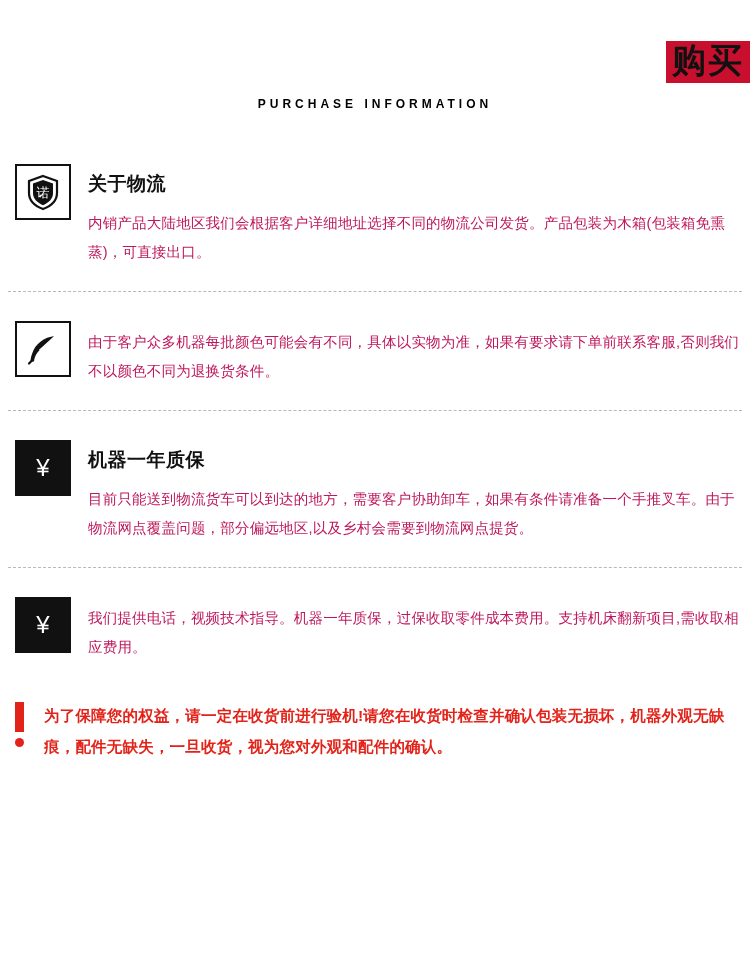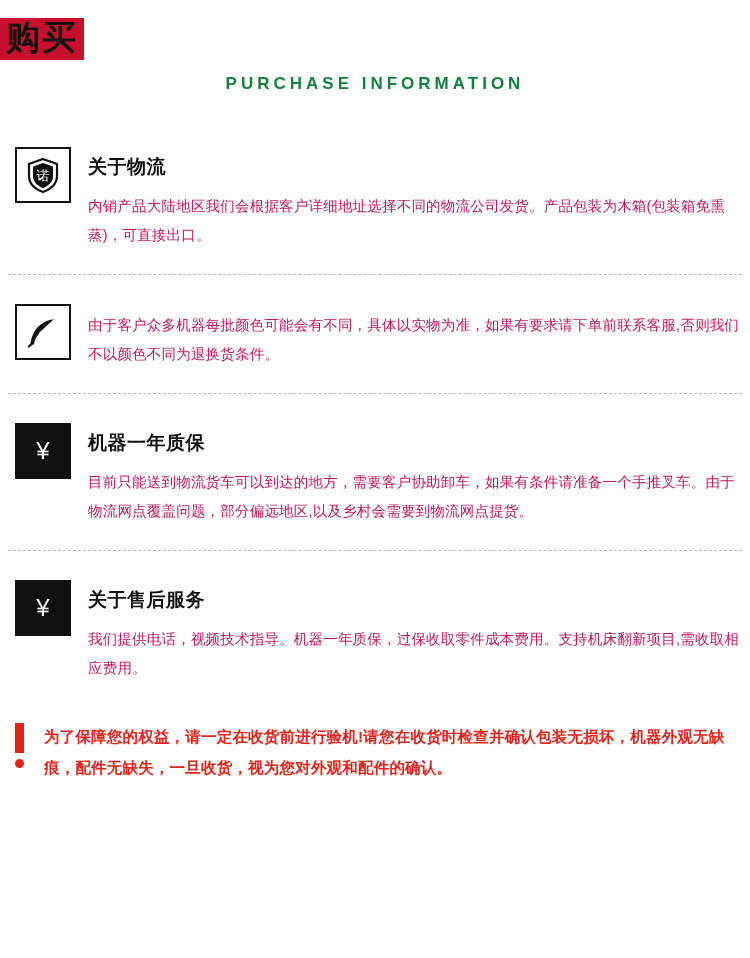--- a/index.html
+++ b/index.html
@@ -22,22 +22,23 @@
   }
 
   
   .header {
     padding-top: 18px;
     text-align: center;
   }
   .title-row {
     display: flex;
     align-items: baseline;
-    justify-content: space-between;
+    justify-content: flex-end;
     gap: 14px;
+    margin-top: 23px;
   }
   .title-main {
     font-size: 34px;
     font-weight: bold;
     letter-spacing: 2px;
     color: #111111;
     background: #c8102e;
     background-clip: border-box;
     padding: 2px 6px 4px 6px;
     line-height: 1.05;
@@ -45,23 +46,23 @@
   }
   .title-sub {
     font-size: 31px;
     font-weight: normal;
     letter-spacing: 10px;
     color: #111111;
     line-height: 1.05;
   }
   .subtitle {
     margin-top: 14px;
-    font-size: 17px;
+    font-size: 12px;
     letter-spacing: 4px;
-    color: #15803d;
+    color: #000000;
     font-weight: bold;
   }
 
   
   .sections {
     margin-top: 46px;
     padding: 0 8px 0 8px;
   }
   .section {
     display: flex;
@@ -224,21 +225,20 @@
 
     <div class="section">
       <div class="icon-wrap">
         <div class="icon-box dark">
           <svg width="38" height="38" viewBox="0 0 38 38" aria-hidden="true">
             <text x="19" y="27" font-family="'Liberation Sans', sans-serif" font-size="24" fill="#ffffff" text-anchor="middle">¥</text>
           </svg>
         </div>
       </div>
       <div class="section-body">
-        <h3 class="section-title">关于售后服务</h3>
         <p class="section-text">我们提供电话，视频技术指导。机器一年质保，过保收取零件成本费用。支持机床翻新项目,需收取相应费用。</p>
       </div>
     </div>
 
   </div>
 
   <div class="notice">
     <div class="excl">
       <div class="excl-bar"></div>
       <div class="excl-dot"></div>

